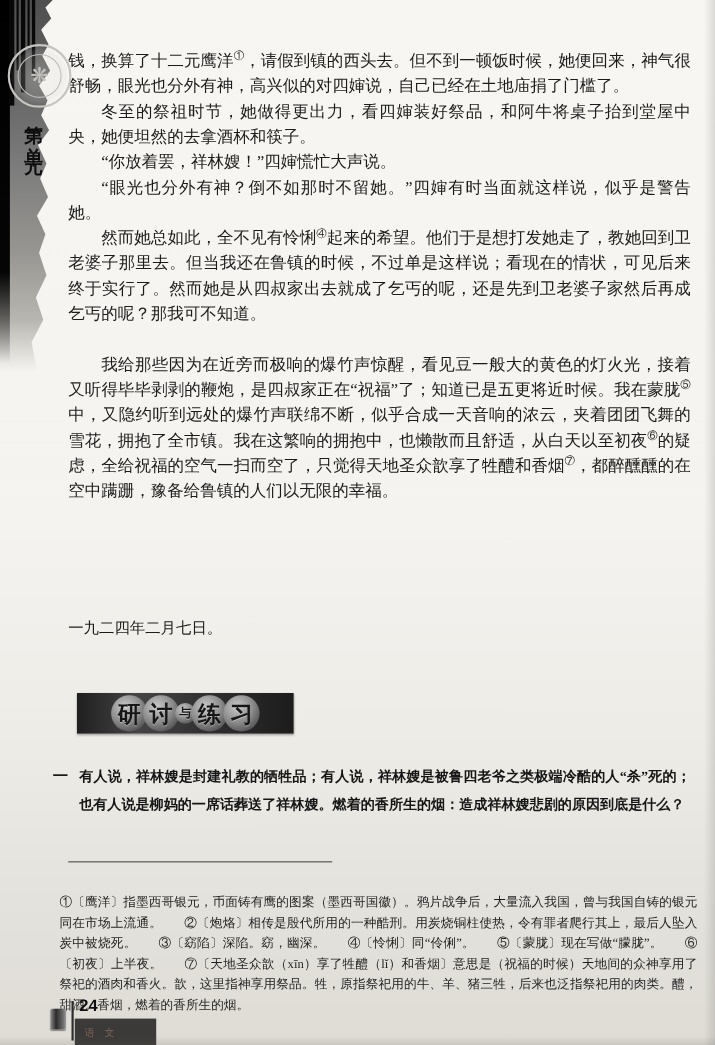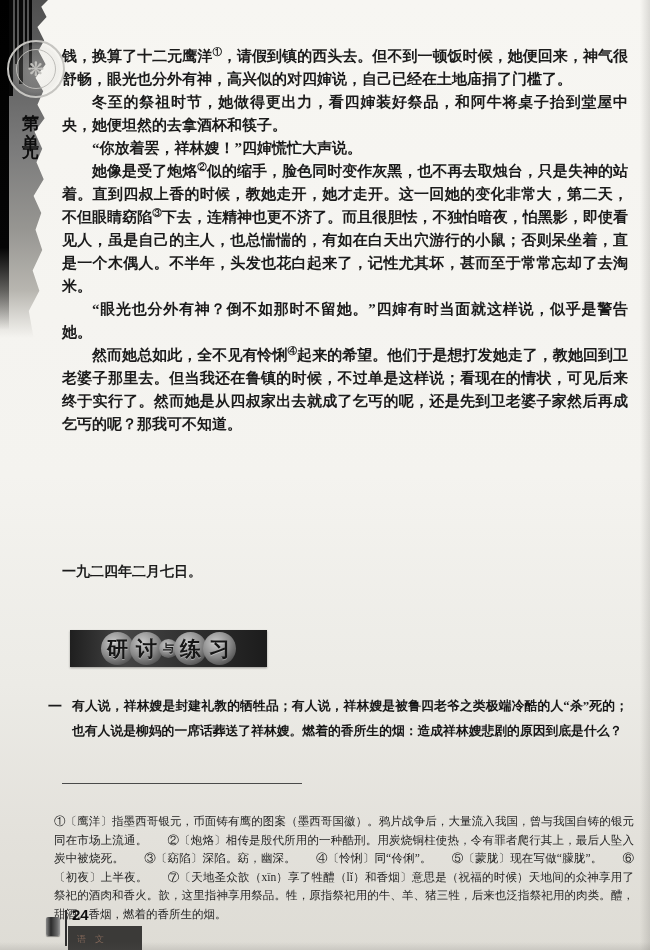--- a/index.html
+++ b/index.html
@@ -36,21 +36,21 @@
     position:absolute;left:19px;top:100px;z-index:5;
     writing-mode:vertical-rl;text-orientation:upright;
     font-family:"Liberation Sans","DejaVu Sans",sans-serif;
     font-weight:bold;font-size:17px;letter-spacing:10px;color:#0d0d0d;
   }
   
   .story{
     position:absolute;left:62px;top:45px;width:566px;
     font-size:15px;line-height:23px;text-align:justify;
   }
-  .story p{margin:0;font-weight:bold;}
+  .story p{margin:0;}
   .story p.indent{text-indent:2em;}
   .story p.spaced{margin-top:23px;}
   sup.fn-sup{font-size:9.5px;vertical-align:super;line-height:0;}
   .date-line{text-align:left;margin-top:4px;padding-right:4px;font-size:14px;}
   
   .banner{
     position:absolute;left:70px;top:630px;width:197px;height:37px;z-index:2;
     background:linear-gradient(90deg,#1f1f1f,#454545 28%,#303030 60%,#1c1c1c 100%);
     display:flex;align-items:center;justify-content:center;
     box-shadow:0 1px 2px rgba(0,0,0,.35);
@@ -121,26 +121,26 @@
   <div class="unit-label">第一单元</div>
 
   <div class="story">
 
       <p>钱，换算了十二元鹰洋<sup class="fn-sup">①</sup>，请假到镇的西头去。但不到一顿饭时候，她便回来，神气很舒畅，眼光也分外有神，高兴似的对四婶说，自己已经在土地庙捐了门槛了。</p>
 
       <p class="indent">冬至的祭祖时节，她做得更出力，看四婶装好祭品，和阿牛将桌子抬到堂屋中央，她便坦然的去拿酒杯和筷子。</p>
 
       <p class="indent">“你放着罢，祥林嫂！”四婶慌忙大声说。</p>
 
-      <p class="indent">她像是受了炮烙<sup class="fn-sup">②</sup>似的缩手，脸色同时变作灰黑，也不再去取烛台，只是失神的站着。直到四叔上香的时候，教她走开，她才走开。这一回她的变化非常大，第二天，不但眼睛窈陷<sup class="fn-sup">③</sup>下去，连精神也更不济了。而且很胆怯，不独怕暗夜，怕黑影，即使看见人，虽是自己的主人，也总惴惴的，有如在白天出穴游行的小鼠；否则呆坐着，直是一个木偶人。不半年，头发也花白起来了，记性尤其坏，甚而至于常常忘却了去淘米。</p>
 
       <p class="indent">“眼光也分外有神？倒不如那时不留她。”四婶有时当面就这样说，似乎是警告她。</p>
 
       <p class="indent">然而她总如此，全不见有怜悧<sup class="fn-sup">④</sup>起来的希望。他们于是想打发她走了，教她回到卫老婆子那里去。但当我还在鲁镇的时候，不过单是这样说；看现在的情状，可见后来终于实行了。然而她是从四叔家出去就成了乞丐的呢，还是先到卫老婆子家然后再成乞丐的呢？那我可不知道。</p>
 
+      <p class="indent spaced">我给那些因为在近旁而极响的爆竹声惊醒，看见豆一般大的黄色的灯火光，接着又听得毕毕剥剥的鞭炮，是四叔家正在“祝福”了；知道已是五更将近时候。我在蒙胧<sup class="fn-sup">⑤</sup>中，又隐约听到远处的爆竹声联绵不断，似乎合成一天音响的浓云，夹着团团飞舞的雪花，拥抱了全市镇。我在这繁响的拥抱中，也懒散而且舒适，从白天以至初夜<sup class="fn-sup">⑥</sup>的疑虑，全给祝福的空气一扫而空了，只觉得天地圣众歆享了牲醴和香烟<sup class="fn-sup">⑦</sup>，都醉醺醺的在空中蹒跚，豫备给鲁镇的人们以无限的幸福。</p>
     </div>
   <div class="story" style="top:auto;bottom:0;height:0;"></div>
 
   <div class="story date-wrap" style="top:560px;">
     <p class="date-line">一九二四年二月七日。</p>
   </div>
 
   <div class="banner">
 
       <span class="ch">研</span>

